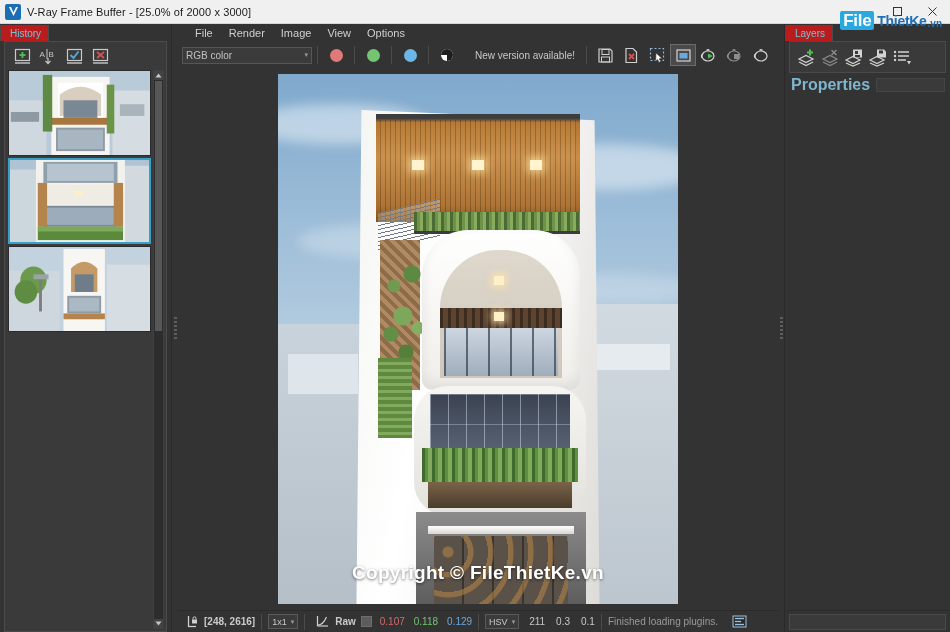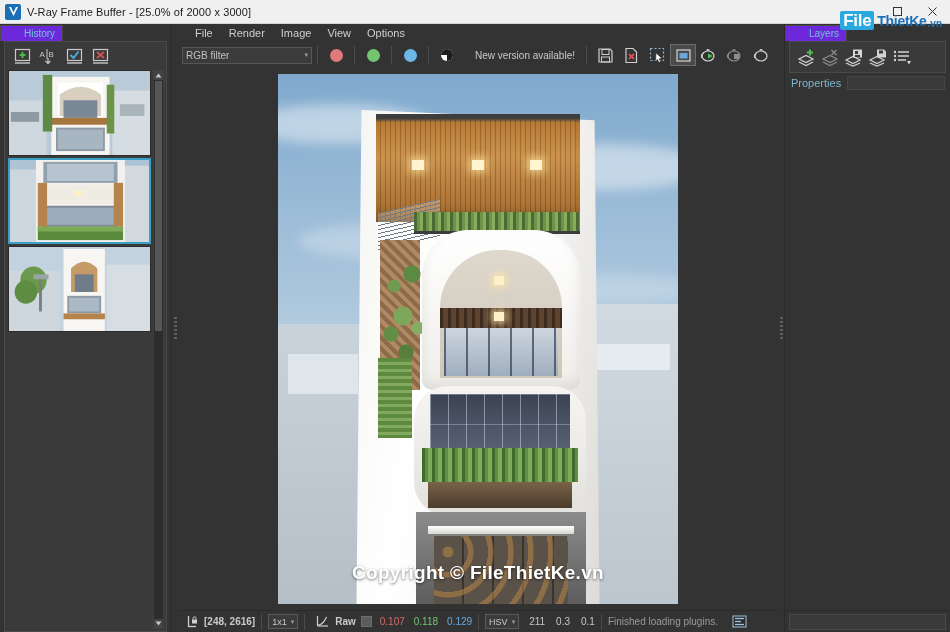--- a/index.html
+++ b/index.html
@@ -43,22 +43,22 @@
 
   
   .left-panel {
     width: 172px; min-width: 172px;
     background: #333333;
     display: flex; flex-direction: column;
     border-right: 1px solid #2a2a2a;
   }
   .tabstrip { height: 17px; display: flex; align-items: flex-end; background: #333; }
   .tab {
-    background: #6d28d9; color: #6fc4d9; font-size: 10px;
-    padding: 2px 7px 2px 23px; height: 16px;
+    background: #b91c1c; color: #6fc4d9; font-size: 10px;
+    padding: 2px 7px 2px 9px; height: 16px;
     border-top: 1px solid #4a4a4a; border-left: 1px solid #4a4a4a; border-right: 1px solid #4a4a4a;
     display: flex; align-items: center;
   }
   .panel-box {
     margin: 0 4px 0 4px; background: #3a3a3a;
     border: 1px solid #4a4a4a;
     flex: 1; display: flex; flex-direction: column; min-height: 0;
   }
   .hist-toolbar { display: flex; gap: 4px; padding: 5px 5px 4px 6px; }
   .tbtn {
@@ -302,21 +302,21 @@
 
   
   .right-panel {
     width: 166px; min-width: 166px; background:#333333;
     display:flex; flex-direction:column; border-left:1px solid #2a2a2a;
   }
   .layer-toolbar { display:flex; gap:2px; padding:6px 4px 5px 6px; }
   .props-row {
     display:flex; align-items:center; gap:6px; padding: 3px 5px 0 6px;
   }
-  .props-label { font-size:11px; color:#7fb6cf; font-weight:normal; }
+  .props-label { font-size:16px; color:#7fb6cf; font-weight:bold; }
   .props-field { flex:1; height:14px; background:#3a3a3a; border:1px solid #454545; }
   .right-body { flex:1; background:#333; }
 
   
   .rp-bottom { height: 22px; background:#333; border-top:1px solid #2b2b2b; display:flex; align-items:center; padding:0 4px; }
   .rp-bottom-box { flex:1; height:16px; background:#3a3a3a; border:1px solid #4a4a4a; }
 
   
   .logo-wm {
     position:absolute; right: 8px; top: 11px; z-index: 50;
@@ -506,21 +506,21 @@
       <div class="menubar">
         <div class="menu-item">File</div>
         <div class="menu-item">Render</div>
         <div class="menu-item">Image</div>
         <div class="menu-item">View</div>
         <div class="menu-item">Options</div>
       </div>
 
       <div class="toolbar2">
         <div class="combo">
-          <span class="cv">RGB filter</span>
+          <span class="cv">RGB color</span>
           <span class="chev">▾</span>
         </div>
         <div class="sep"></div>
         <div class="chbtn">
             <span class="circ" style="background:#e07a7a"></span>
           </div>
         <div class="sep"></div>
         <div class="chbtn">
             <span class="circ" style="background:#74c472"></span>
           </div>

